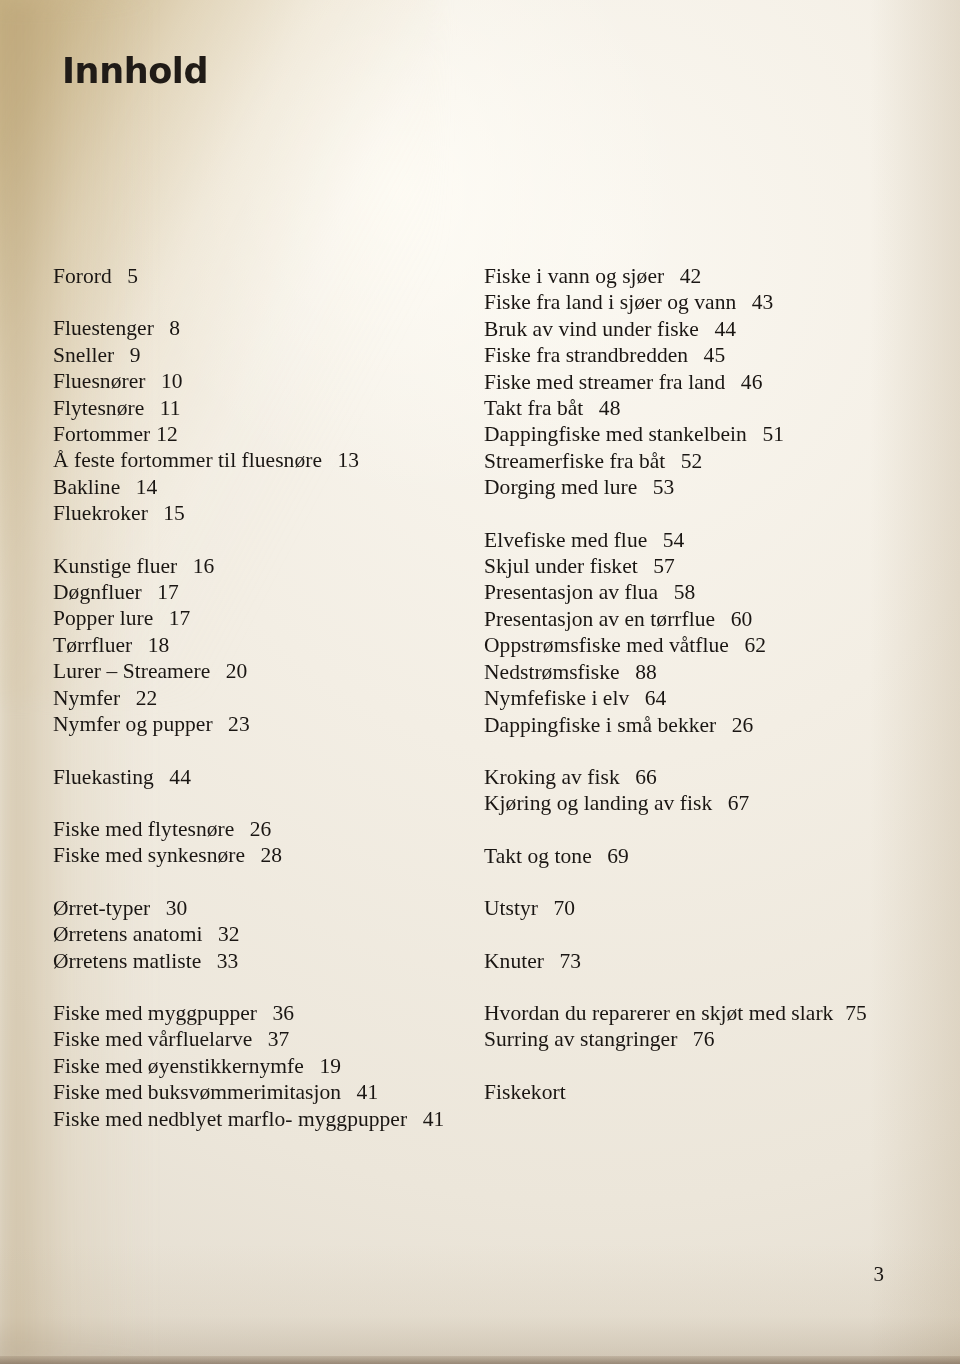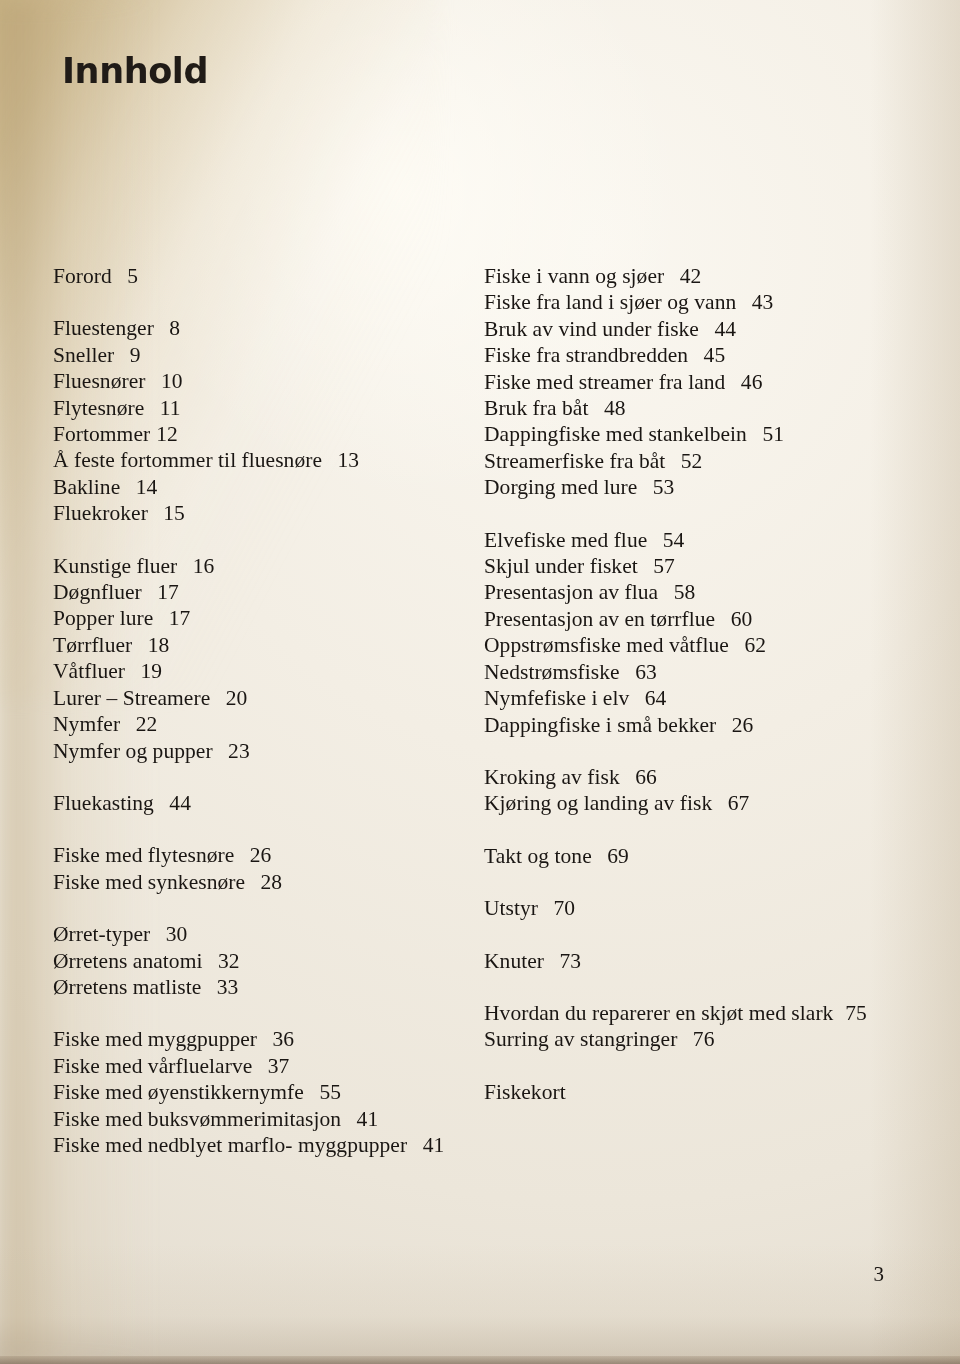--- a/index.html
+++ b/index.html
@@ -168,64 +168,63 @@
             <div class="entry tight"><span>Fortommer</span><span class="pg">12</span></div>
             <div class="entry"><span>Å feste fortommer til fluesnøre</span><span class="pg">13</span></div>
             <div class="entry"><span>Bakline</span><span class="pg">14</span></div>
             <div class="entry"><span>Fluekroker</span><span class="pg">15</span></div>
           </div>
           <div class="group">
             <div class="entry"><span>Kunstige fluer</span><span class="pg">16</span></div>
             <div class="entry"><span>Døgnfluer</span><span class="pg">17</span></div>
             <div class="entry"><span>Popper lure</span><span class="pg">17</span></div>
             <div class="entry"><span>Tørrfluer</span><span class="pg">18</span></div>
-            <div class="entry"><span>Våtfluer</span><span class="pg">19</span></div>
             <div class="entry"><span>Lurer – Streamere</span><span class="pg">20</span></div>
             <div class="entry"><span>Nymfer</span><span class="pg">22</span></div>
             <div class="entry"><span>Nymfer og pupper</span><span class="pg">23</span></div>
           </div>
           <div class="group">
             <div class="entry"><span>Fluekasting</span><span class="pg">44</span></div>
           </div>
           <div class="group">
             <div class="entry"><span>Fiske med flytesnøre</span><span class="pg">26</span></div>
             <div class="entry"><span>Fiske med synkesnøre</span><span class="pg">28</span></div>
           </div>
           <div class="group">
             <div class="entry"><span>Ørret-typer</span><span class="pg">30</span></div>
             <div class="entry"><span>Ørretens anatomi</span><span class="pg">32</span></div>
             <div class="entry"><span>Ørretens matliste</span><span class="pg">33</span></div>
           </div>
           <div class="group">
             <div class="entry"><span>Fiske med myggpupper</span><span class="pg">36</span></div>
             <div class="entry"><span>Fiske med vårfluelarve</span><span class="pg">37</span></div>
-            <div class="entry"><span>Fiske med øyenstikkernymfe</span><span class="pg">55</span></div>
+            <div class="entry"><span>Fiske med øyenstikkernymfe</span><span class="pg">19</span></div>
             <div class="entry"><span>Fiske med buksvømmerimitasjon</span><span class="pg">41</span></div>
             <div class="entry hang"><span>Fiske med nedblyet marflo-</span> <span class="cont">myggpupper</span><span class="pg">41</span></div>
           </div>
         </div>
       <div class="col col-right">
           <div class="group">
             <div class="entry"><span>Fiske i vann og sjøer</span><span class="pg">42</span></div>
             <div class="entry"><span>Fiske fra land i sjøer og vann</span><span class="pg">43</span></div>
             <div class="entry"><span>Bruk av vind under fiske</span><span class="pg">44</span></div>
             <div class="entry"><span>Fiske fra strandbredden</span><span class="pg">45</span></div>
             <div class="entry"><span>Fiske med streamer fra land</span><span class="pg">46</span></div>
-            <div class="entry"><span>Bruk fra båt</span><span class="pg">48</span></div>
+            <div class="entry"><span>Takt fra båt</span><span class="pg">48</span></div>
             <div class="entry"><span>Dappingfiske med stankelbein</span><span class="pg">51</span></div>
             <div class="entry"><span>Streamerfiske fra båt</span><span class="pg">52</span></div>
             <div class="entry"><span>Dorging med lure</span><span class="pg">53</span></div>
           </div>
           <div class="group">
             <div class="entry"><span>Elvefiske med flue</span><span class="pg">54</span></div>
             <div class="entry"><span>Skjul under fisket</span><span class="pg">57</span></div>
             <div class="entry"><span>Presentasjon av flua</span><span class="pg">58</span></div>
             <div class="entry"><span>Presentasjon av en tørrflue</span><span class="pg">60</span></div>
             <div class="entry"><span>Oppstrømsfiske med våtflue</span><span class="pg">62</span></div>
-            <div class="entry"><span>Nedstrømsfiske</span><span class="pg">63</span></div>
+            <div class="entry"><span>Nedstrømsfiske</span><span class="pg">88</span></div>
             <div class="entry"><span>Nymfefiske i elv</span><span class="pg">64</span></div>
             <div class="entry"><span>Dappingfiske i små bekker</span><span class="pg">26</span></div>
           </div>
           <div class="group">
             <div class="entry"><span>Kroking av fisk</span><span class="pg">66</span></div>
             <div class="entry"><span>Kjøring og landing av fisk</span><span class="pg">67</span></div>
           </div>
           <div class="group">
             <div class="entry"><span>Takt og tone</span><span class="pg">69</span></div>
           </div>

